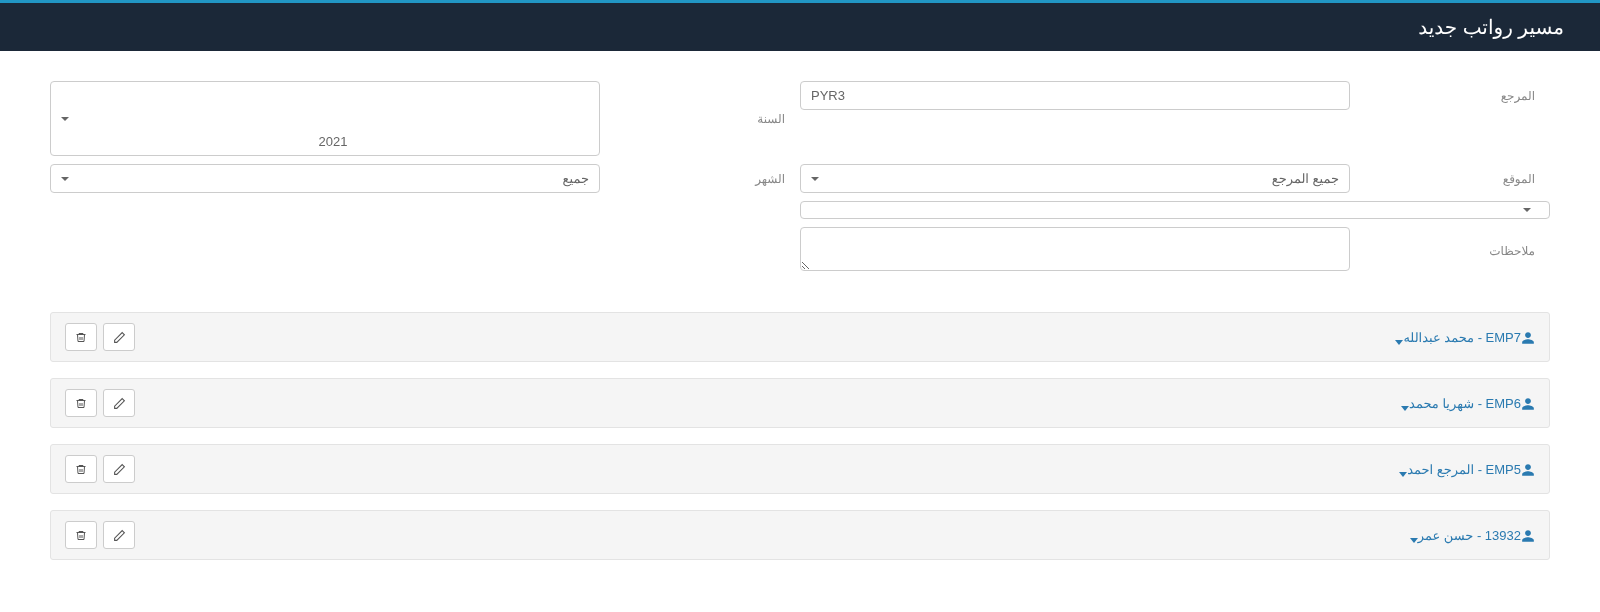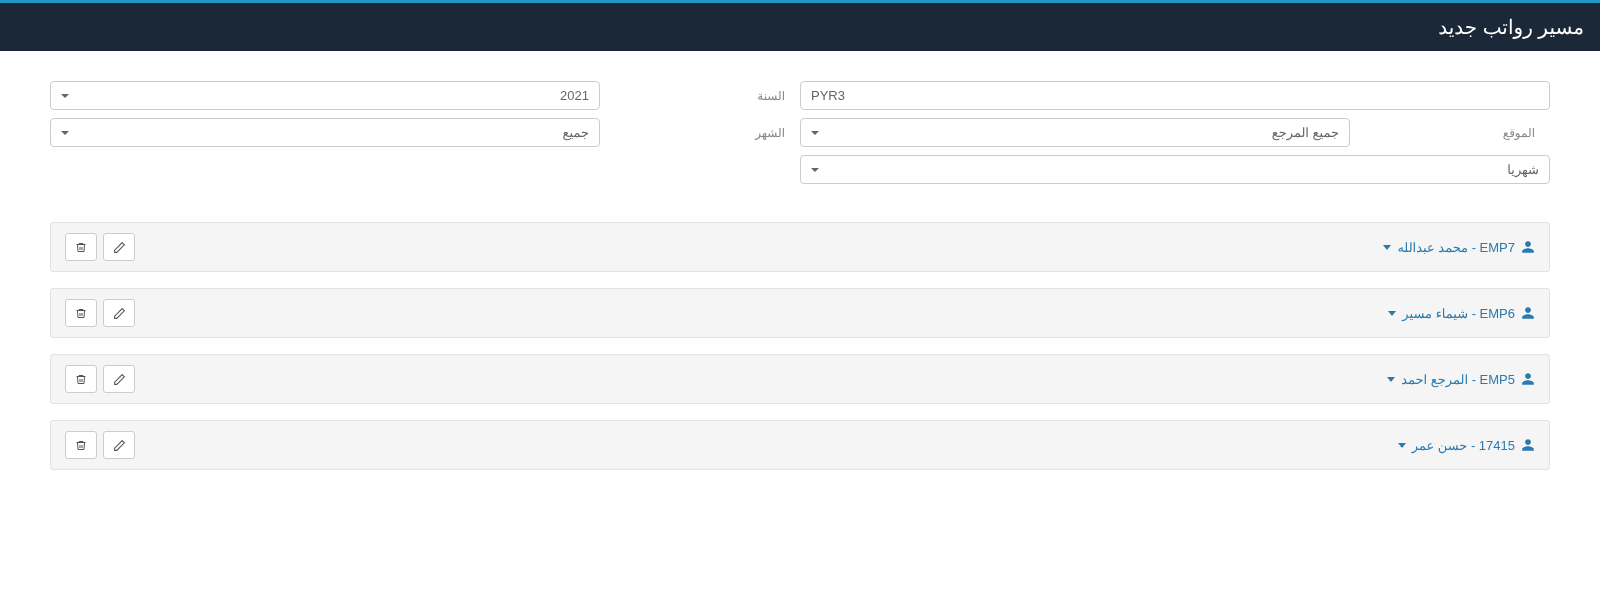--- a/index.html
+++ b/index.html
@@ -14,21 +14,21 @@
   font-size: 13px;
   color: #555;
 }
 .top-bar {
   height: 3px;
   background: linear-gradient(to right, #2196c4 0%, #2196c4 100%);
 }
 .header {
   background: #1b2838;
   color: #ffffff;
-  padding: 12px 16px;
+  padding: 12px 36px;
   font-size: 20px;
   text-align: right;
 }
 .form-area {
   padding: 30px 50px 20px 50px;
 }
 .form-row {
   display: flex;
   flex-direction: row;
   margin-bottom: 8px;
@@ -93,21 +93,22 @@
   align-items: center;
   cursor: pointer;
   position: relative;
 }
 .dropdown-text {
   flex: 1;
   text-align: right;
 }
 .dropdown-text.ltr {
   direction: ltr;
-  text-align: right;
+  text-align: center;
+  margin-top: 46px;
 }
 .caret {
   width: 0;
   height: 0;
   border-left: 4px solid transparent;
   border-right: 4px solid transparent;
   border-top: 4px solid #666;
   margin-right: 8px;
 }
 .list-area {
@@ -134,22 +135,22 @@
   width: 32px;
   height: 28px;
   display: flex;
   align-items: center;
   justify-content: center;
   cursor: pointer;
   color: #555;
 }
 .panel-title {
   display: flex;
-  align-items: center;
-  gap: 6px;
+  align-items: flex-end;
+  gap: 0;
   color: #2a7ab0;
   font-size: 13px;
   cursor: pointer;
 }
 .panel-title .name {
   color: #2a7ab0;
 }
 .chevron {
   width: 0;
   height: 0;
@@ -165,20 +166,21 @@
 <div class="top-bar"></div>
 
 <div class="header">
   <span>مسير رواتب جديد</span>
 </div>
 
 <div class="form-area">
 
   <div class="form-row">
     <div class="form-group right">
+      <div class="label">المرجع</div>
       <div class="control">
         <input type="text" class="input-text" value="PYR3" style="">
       </div>
     </div>
     <div class="form-group left">
       <div class="label">السنة</div>
       <div class="control">
         <div class="dropdown">
           <span class="dropdown-text ltr">2021</span>
           <span class="caret"></span>
@@ -205,28 +207,36 @@
           <span class="caret"></span>
         </div>
       </div>
     </div>
   </div>
 
   <div class="form-row">
     <div class="form-group right">
       <div class="control">
         <div class="dropdown">
-          <span class="dropdown-text">شهريا</span>
           <span class="caret"></span>
         </div>
       </div>
     </div>
     <div class="form-group left"></div>
   </div>
 
+  <div class="form-row">
+    <div class="form-group right">
+      <div class="label">ملاحظات</div>
+      <div class="control">
+        <textarea class="textarea" style=""></textarea>
+      </div>
+    </div>
+    <div class="form-group left"></div>
+  </div>
 
 </div>
 
 <div class="list-area">
 
 <div class="panel">
       <div class="panel-title">
         <span>
           <svg width="14" height="14" viewBox="0 0 24 24" fill="#2a7ab0">
             <path d="M12 12c2.76 0 5-2.24 5-5s-2.24-5-5-5-5 2.24-5 5 2.24 5 5 5zm0 2c-3.33 0-10 1.67-10 5v3h20v-3c0-3.33-6.67-5-10-5z"></path>
@@ -253,21 +263,21 @@
         </button>
       </div>
     </div>
     <div class="panel">
       <div class="panel-title">
         <span>
           <svg width="14" height="14" viewBox="0 0 24 24" fill="#2a7ab0">
             <path d="M12 12c2.76 0 5-2.24 5-5s-2.24-5-5-5-5 2.24-5 5 2.24 5 5 5zm0 2c-3.33 0-10 1.67-10 5v3h20v-3c0-3.33-6.67-5-10-5z"></path>
           </svg>
         </span>
-        <span class="name">EMP6 - شيماء مسير</span>
+        <span class="name">EMP6 - شهريا محمد</span>
         <span class="chevron"></span>
       </div>
       <div class="panel-actions">
         <button class="btn-icon">
           <span>
             <svg width="13" height="13" viewBox="0 0 24 24" fill="none" stroke="#555" stroke-width="2">
               <path d="M17 3l4 4L7 21H3v-4L17 3z"></path>
             </svg>
           </span>
         </button>
@@ -309,21 +319,21 @@
         </button>
       </div>
     </div>
     <div class="panel">
       <div class="panel-title">
         <span>
           <svg width="14" height="14" viewBox="0 0 24 24" fill="#2a7ab0">
             <path d="M12 12c2.76 0 5-2.24 5-5s-2.24-5-5-5-5 2.24-5 5 2.24 5 5 5zm0 2c-3.33 0-10 1.67-10 5v3h20v-3c0-3.33-6.67-5-10-5z"></path>
           </svg>
         </span>
-        <span class="name">17415 - حسن عمر</span>
+        <span class="name">13932 - حسن عمر</span>
         <span class="chevron"></span>
       </div>
       <div class="panel-actions">
         <button class="btn-icon">
           <span>
             <svg width="13" height="13" viewBox="0 0 24 24" fill="none" stroke="#555" stroke-width="2">
               <path d="M17 3l4 4L7 21H3v-4L17 3z"></path>
             </svg>
           </span>
         </button>

